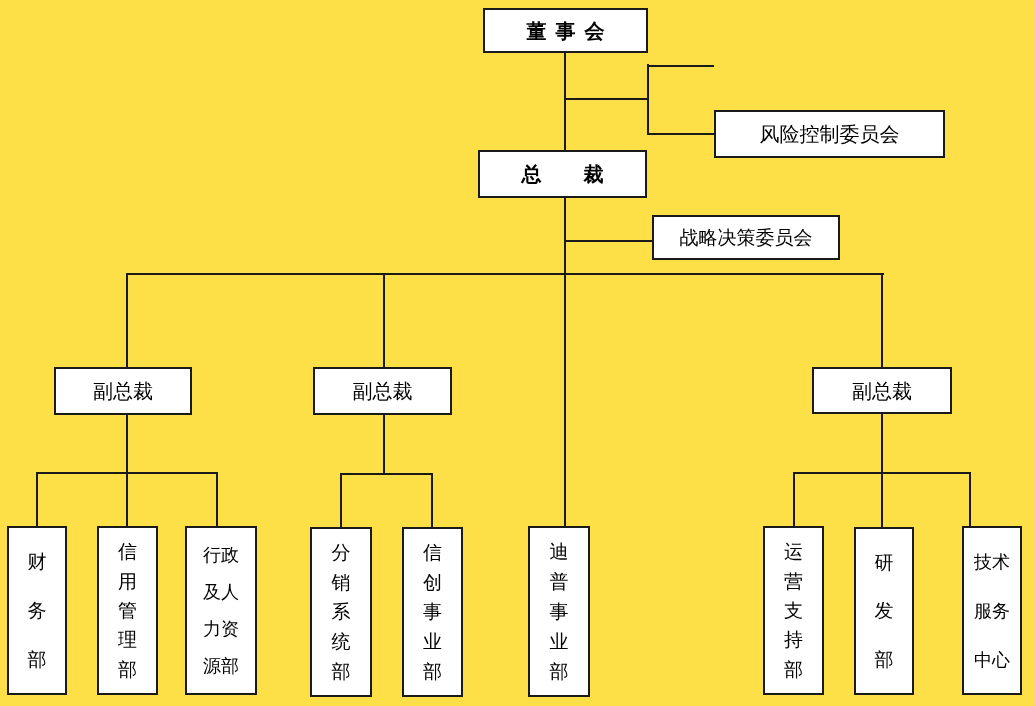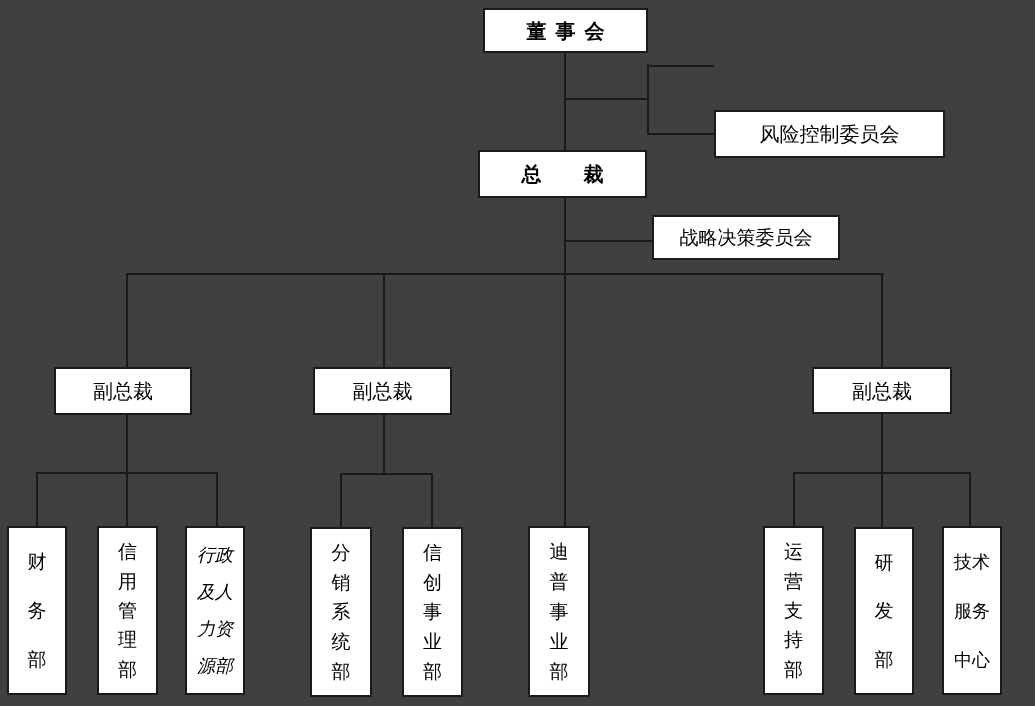--- a/index.html
+++ b/index.html
@@ -1,20 +1,20 @@
 <!DOCTYPE html>
 <html><head>
 <meta charset="utf-8">
 <style>
   html, body { margin: 0; padding: 0; background: #ffffff; }
   #canvas {
     position: relative;
     width: 1035px;
     height: 706px;
-    background: #404040;
+    background: #fde047;
     font-family: "DejaVu Serif", "Liberation Serif", serif;
     color: #000000;
     overflow: hidden;
   }
   .node {
     position: absolute;
     box-sizing: border-box;
     border: 2px solid #1a1a1a;
     background: #ffffff;
     display: flex;
@@ -107,21 +107,21 @@
     </div>
 
   <div class="node v" style="left:97px; top:526px; width:61px; height:169px;">
       <div class="vrow">信</div>
       <div class="vrow">用</div>
       <div class="vrow">管</div>
       <div class="vrow">理</div>
       <div class="vrow">部</div>
     </div>
 
-  <div class="node v" style="left:185px; top:526px; width:60px; height:169px; font-size:18px;font-style:italic;">
+  <div class="node v" style="left:185px; top:526px; width:72px; height:169px; font-size:18px;">
       <div class="vrow">行政</div>
       <div class="vrow">及人</div>
       <div class="vrow">力资</div>
       <div class="vrow">源部</div>
     </div>
 
   <div class="node v" style="left:310px; top:527px; width:62px; height:170px;">
       <div class="vrow">分</div>
       <div class="vrow">销</div>
       <div class="vrow">系</div>
@@ -152,19 +152,19 @@
       <div class="vrow">持</div>
       <div class="vrow">部</div>
     </div>
 
   <div class="node v" style="left:854px; top:527px; width:60px; height:168px;">
       <div class="vrow">研</div>
       <div class="vrow">发</div>
       <div class="vrow">部</div>
     </div>
 
-  <div class="node v" style="left:942px; top:526px; width:60px; height:169px; font-size:18px;">
+  <div class="node v" style="left:962px; top:526px; width:60px; height:169px; font-size:18px;">
       <div class="vrow">技术</div>
       <div class="vrow">服务</div>
       <div class="vrow">中心</div>
     </div>
 
 </div>
 
 </body></html>

